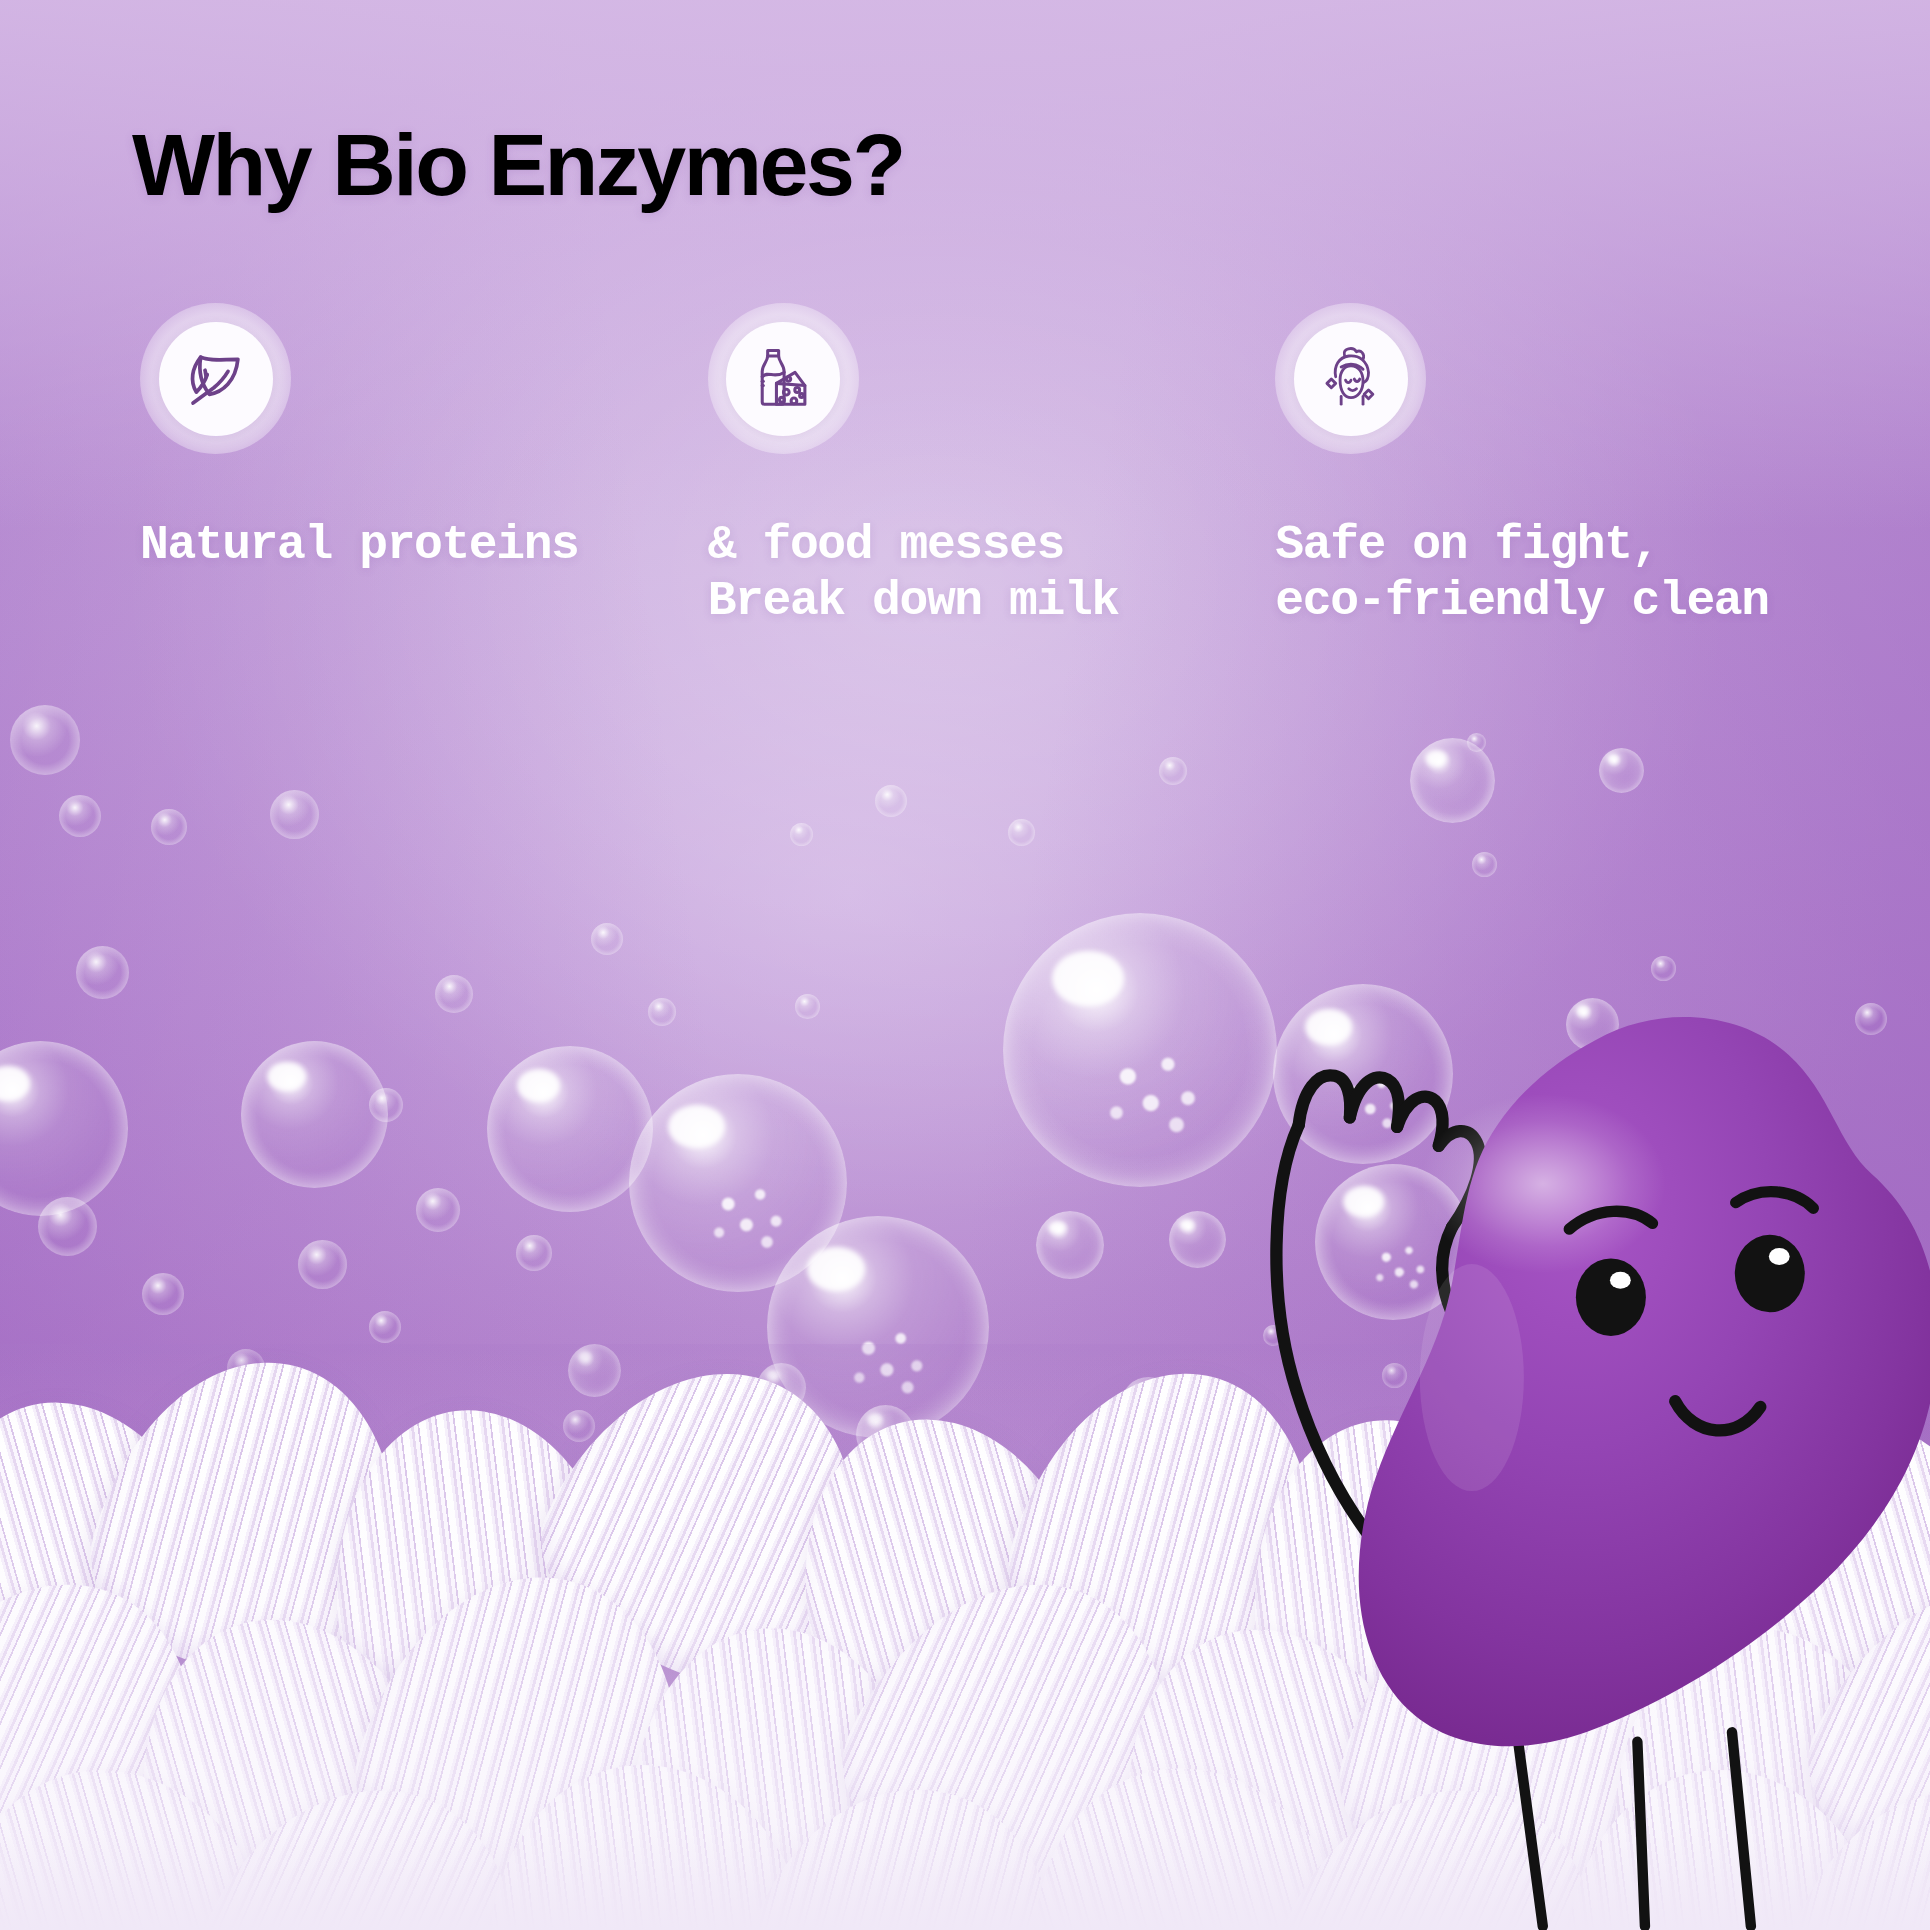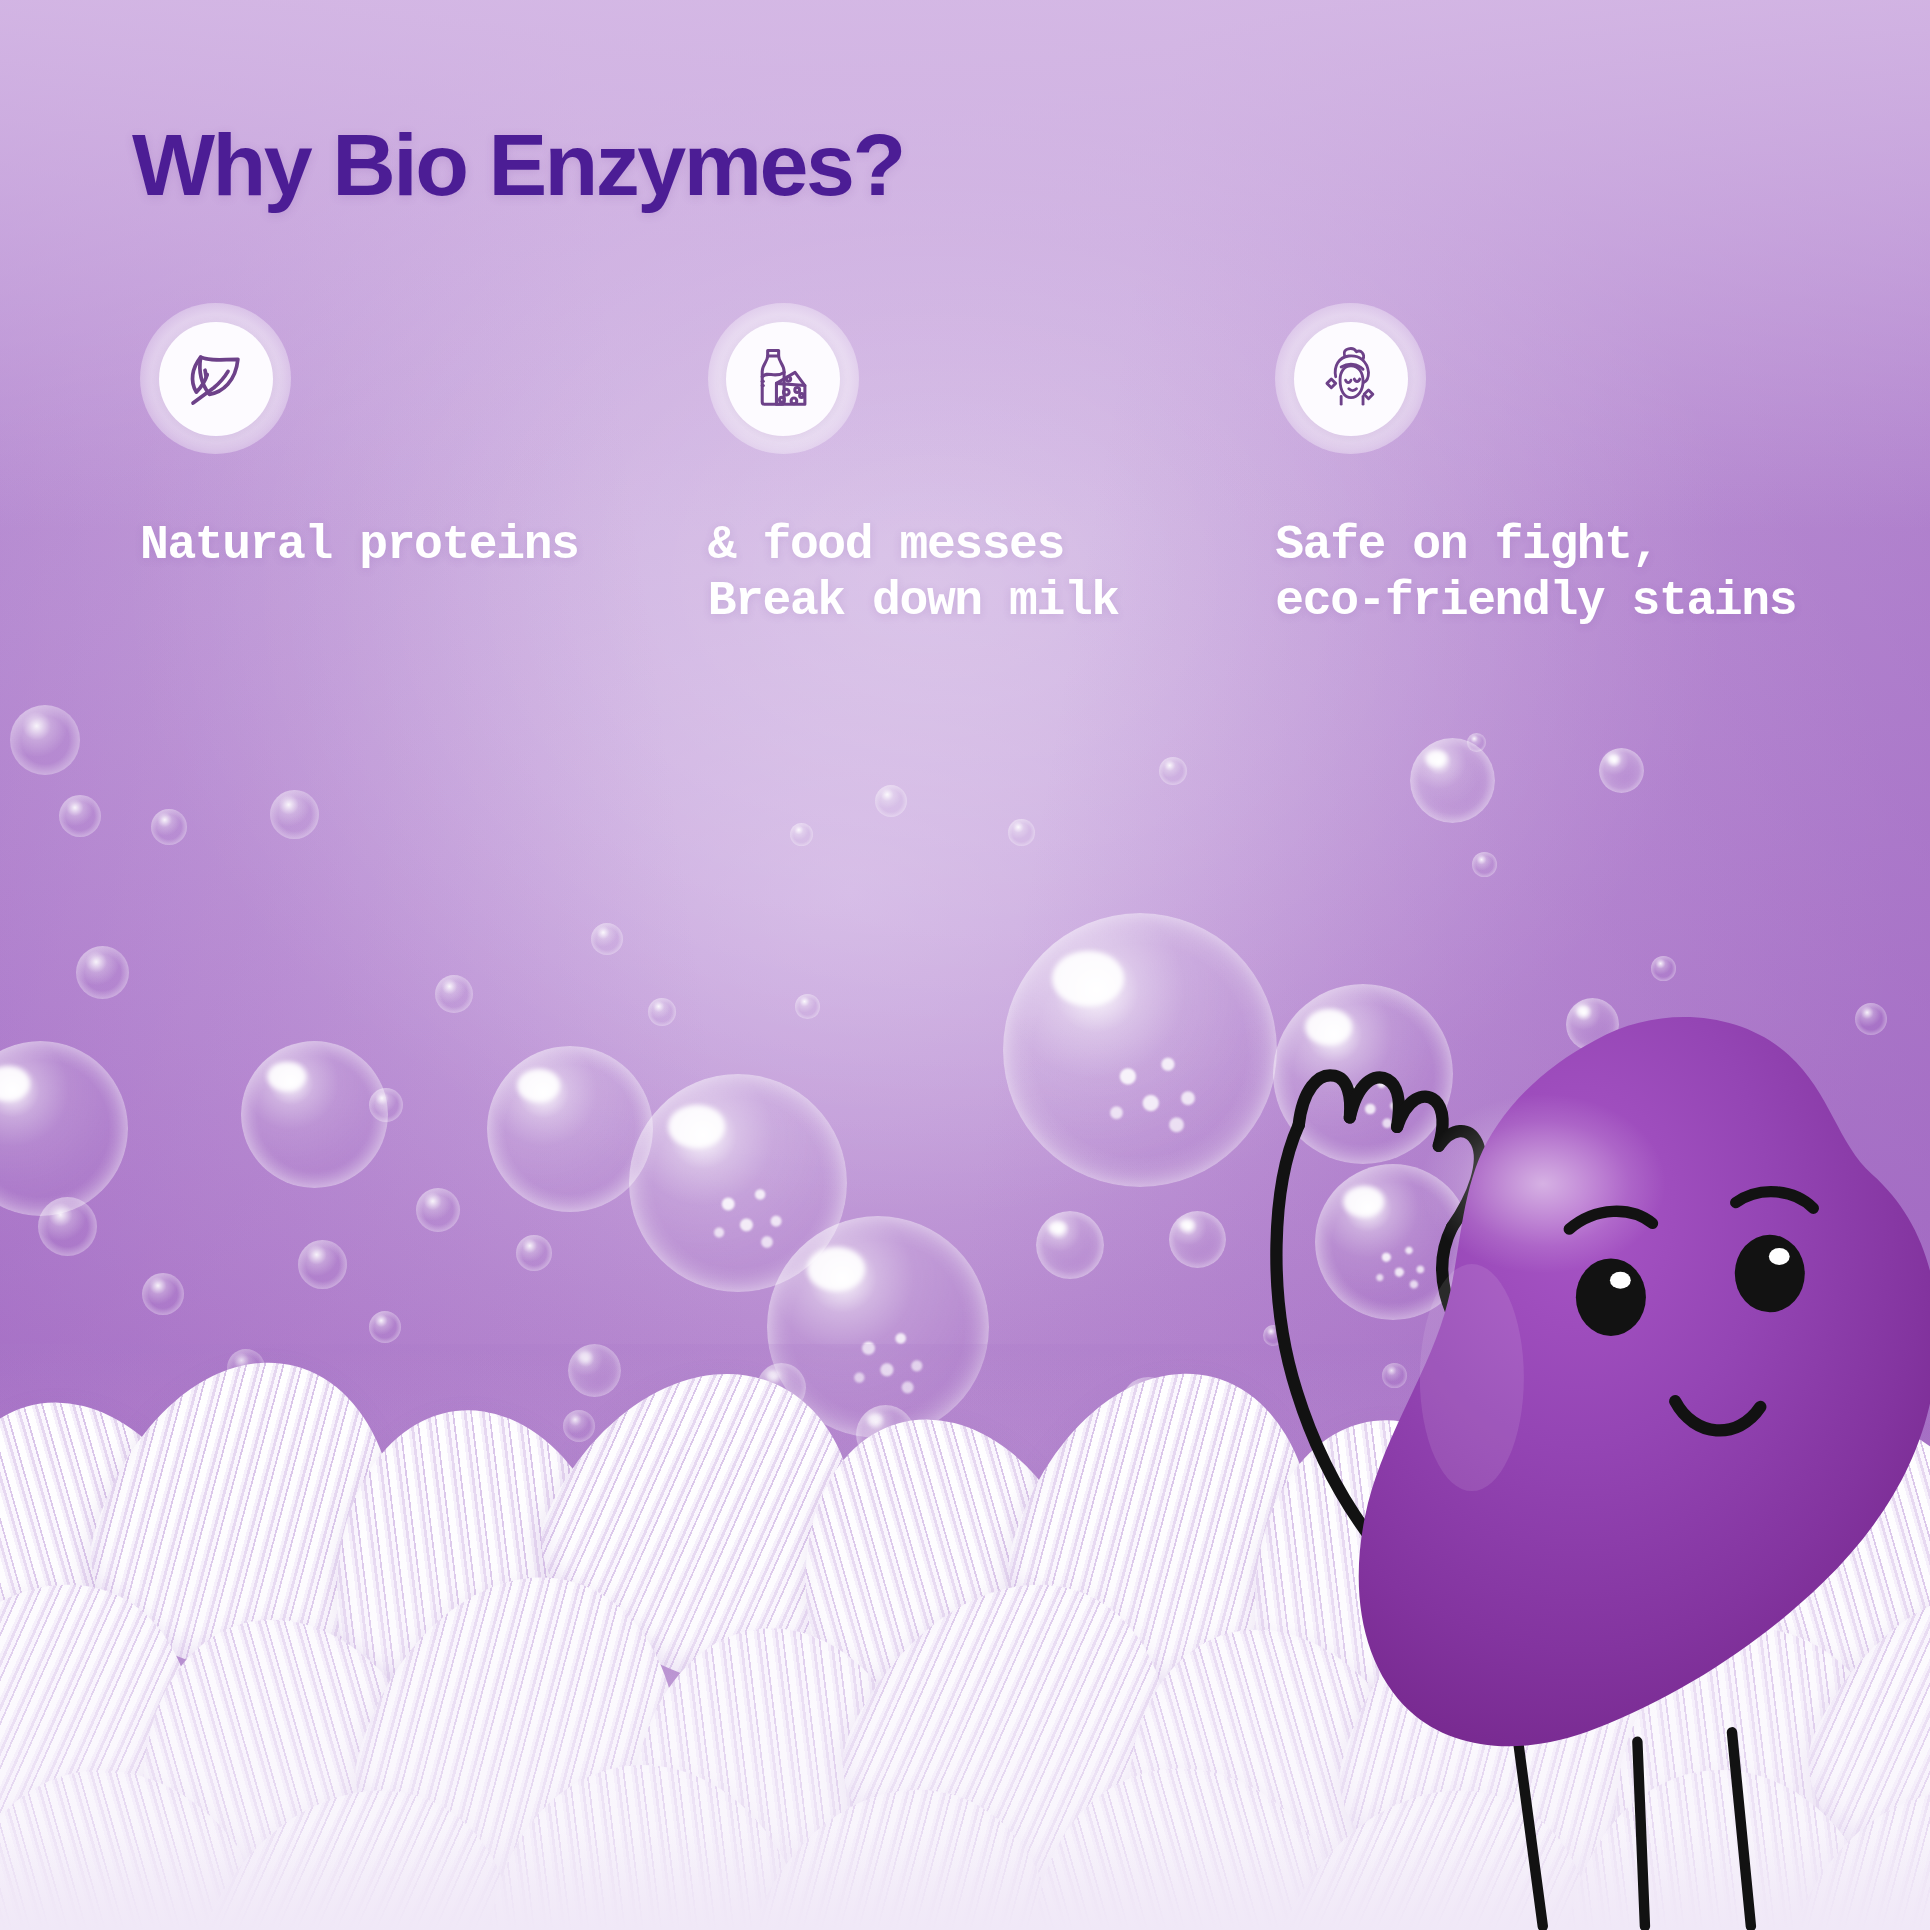--- a/index.html
+++ b/index.html
@@ -38,21 +38,21 @@
   }
 
   
   .content { position:absolute; left:0; top:0; width:100%; z-index:30; }
 
   .headline {
     position:absolute; left:132px; top:121px;
     font-size:88px; line-height:1.0;
     font-weight:bold;
     letter-spacing:-2.5px;
-    color:#4c1d95;
+    color:#000000;
     text-shadow:0 1.9px 9.5px rgba(120,70,160,0.18);
     white-space:nowrap;
   }
 
   .features {
     position:absolute; left:140px; top:303px;
     width:1703px;
     display:flex;
     gap:0;
   }
@@ -396,21 +396,21 @@
               <path d="M30 41 C32 43 35 43 37 41"></path>
               <path d="M23 48 v7"></path>
               <path d="M43 48 v7"></path>
               <path d="M14 32 L18 36 L14 40 L10 36 Z"></path>
               <path d="M48 42 L52 46 L48 50 L44 46 Z"></path>
             </svg>
           </div>
         </div>
         <div class="feature-text">
           <span>Safe on fight,</span>
-          <span>eco-friendly stains</span>
+          <span>eco-friendly clean</span>
         </div>
       </div>
 
     </div>
   </div>
 
 </div>
 
 
 </body></html>

